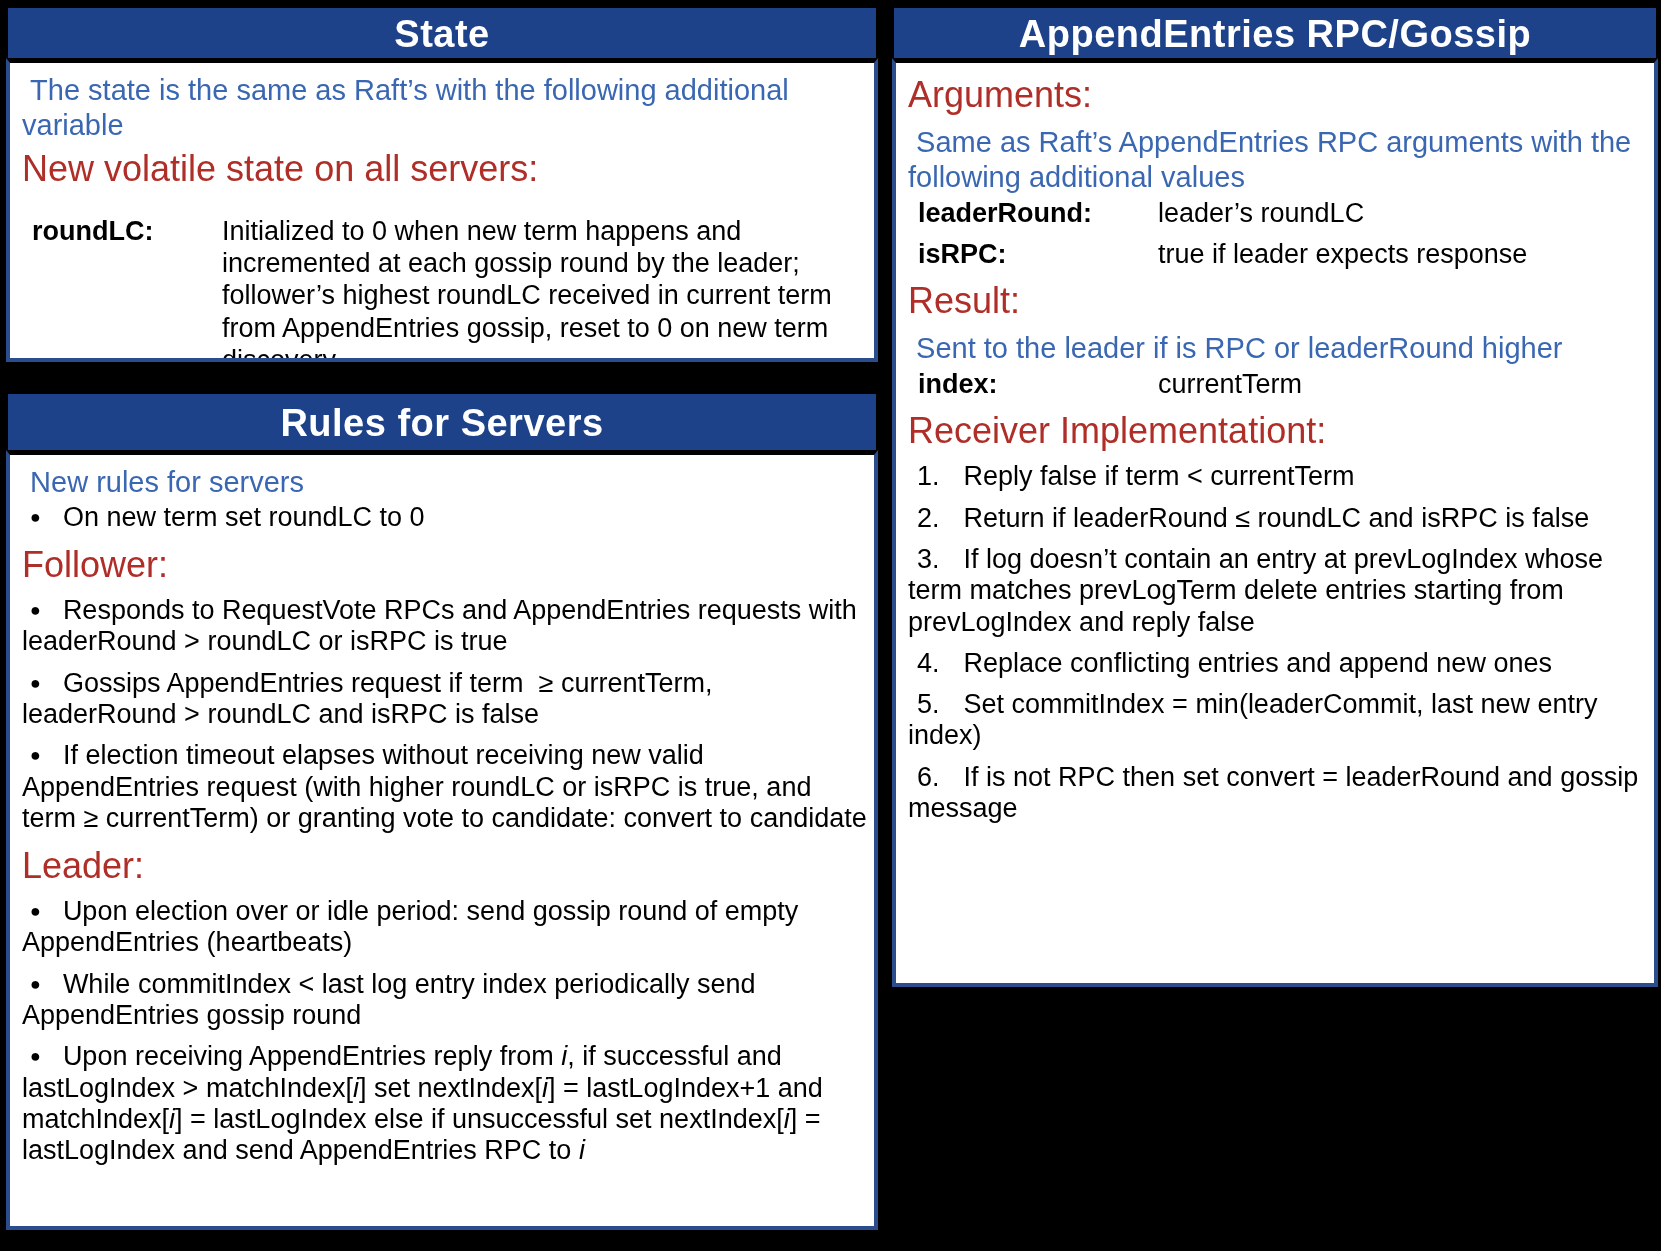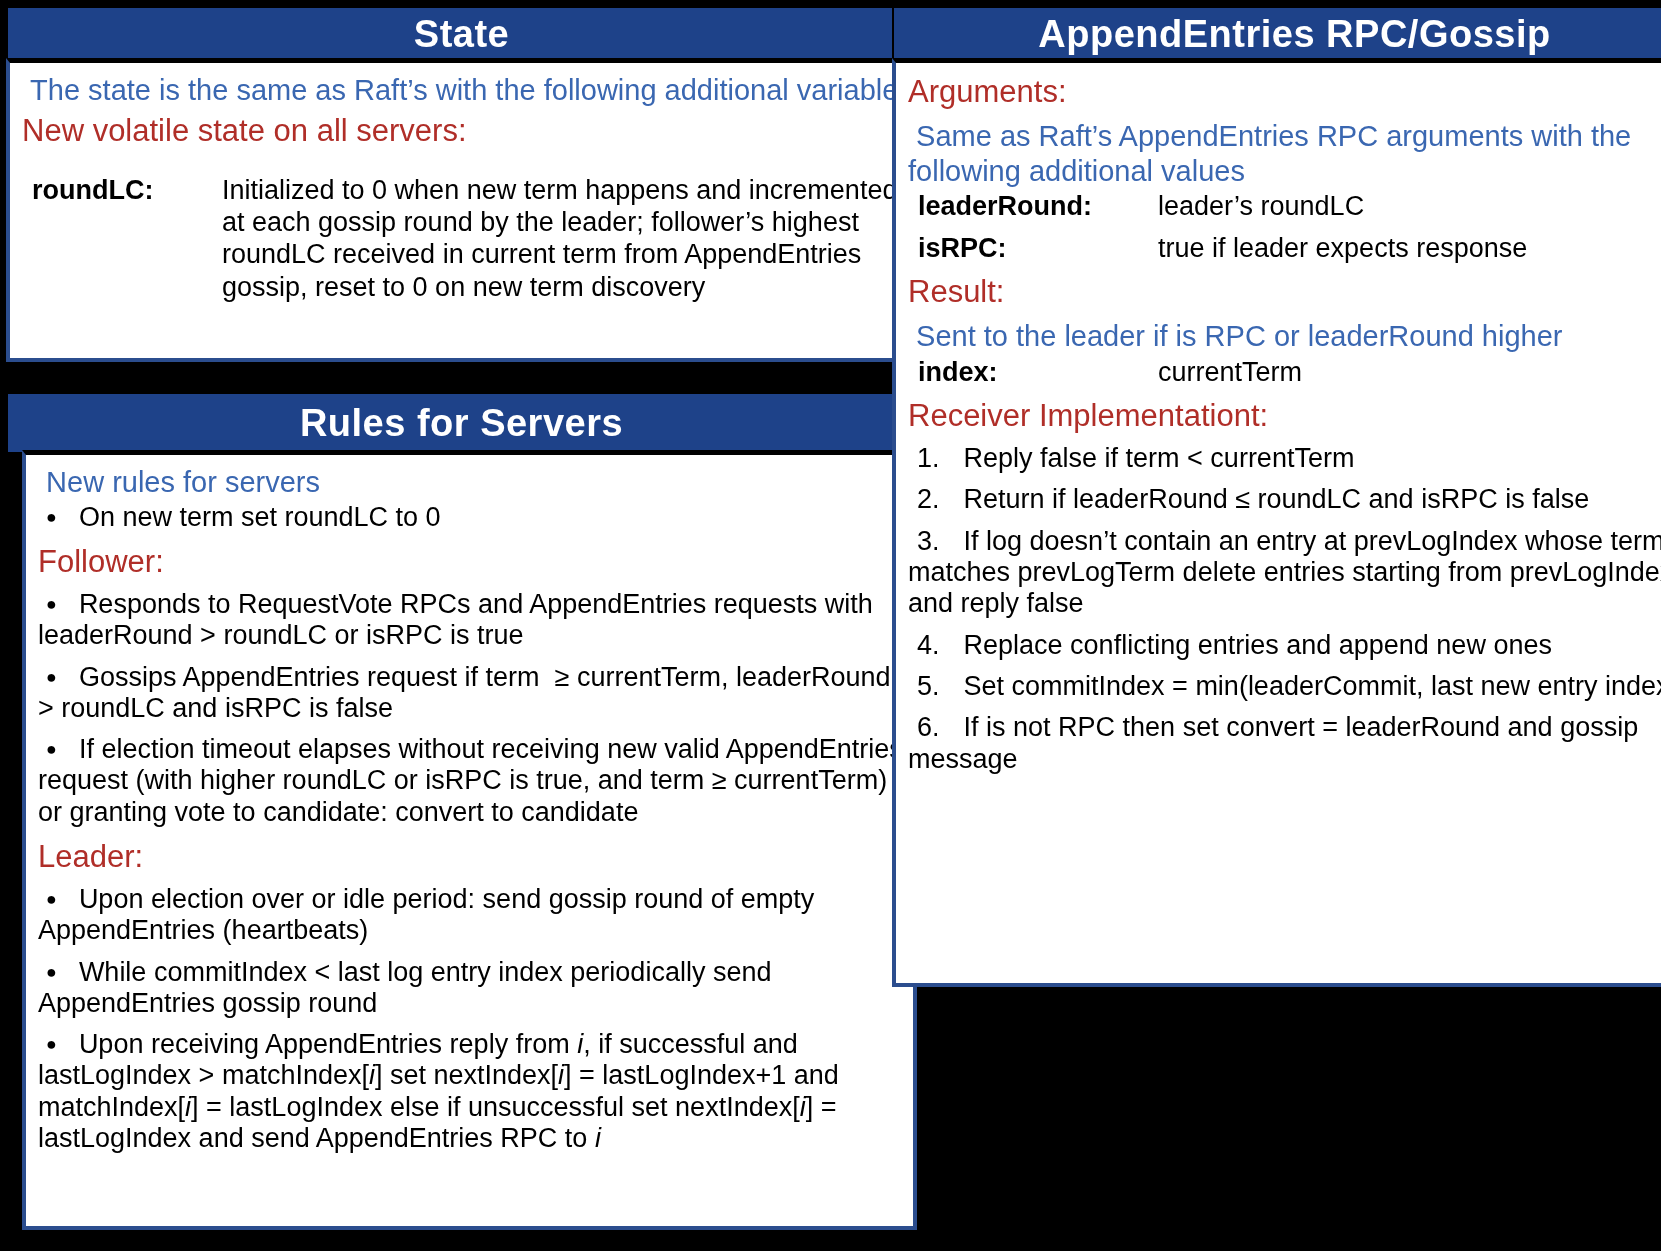--- a/index.html
+++ b/index.html
@@ -1,45 +1,45 @@
 <!DOCTYPE html>
 <html style="--page_bg: #000000; --body_bg: #ffffff; --header: #1e4289; --border: #2b4d8e; --red: #b02e28; --blue: #3a67b1; --title_text: #ffffff;"><head>
 <meta charset="utf-8">
 <style>
   html,body{margin:0;padding:0;background:#000;}
   #stage{position:relative;width:1661px;height:1251px;background:var(--page_bg,#000);
          font-family:"Liberation Sans","DejaVu Sans",sans-serif;color:#000;overflow:hidden;}
-  .panel{position:absolute;padding-left:39px;}
+  .panel{position:absolute;}
   .hdr{position:absolute;left:0;right:0;top:0;background:var(--header,#1e4289);
        border:2px solid #000;display:flex;align-items:center;justify-content:center;}
   .hdr .ttl{color:#fff;font-weight:bold;font-size:38px;letter-spacing:0.5px;}
   .bd{position:absolute;left:0;right:0;bottom:16px;background:var(--body_bg,#fff);
       border:4px solid var(--border,#2b4d8e);border-top:5px solid #000;
       padding:8px 8px 0 12px;font-size:27px;line-height:1.16;overflow:hidden;}
   .bd > :first-child{margin-top:2px;}
   p{margin:0;}
   .note{color:var(--blue,#3a67b1);font-size:29px;line-height:1.2;white-space:pre-wrap;margin:0 0 2px;}
-  .rhead{color:var(--red,#b02e28);font-size:31px;line-height:1.22;margin:4px 0 8px;}
+  .rhead{color:var(--red,#b02e28);font-size:36px;line-height:1.22;margin:4px 0 8px;}
   .bullet{margin:0 0 10px;white-space:pre-wrap;}
   .dot{font-size:18px;margin:0 22px 0 8px;vertical-align:3px;}
   .defs{padding-left:10px;}
   .defrow{display:flex;margin:0 0 9px;line-height:1.2;}
   .term{font-weight:bold;}
   #panel-state .term{flex:0 0 190px;}
   #panel-gossip .term{flex:0 0 240px;}
   .desc{flex:1;}
   .state-defs{margin-top:24px;}
   .numitem{margin:0 0 10px;white-space:pre-wrap;}
   .num{padding-left:9px;margin-right:24px;}
   #panel-state{left:6px;top:6px;width:872px;height:372px;}
   #panel-state .hdr{height:52px;}
   #panel-state .bd{top:52px;}
   #panel-rules{left:6px;top:392px;width:872px;height:854px;}
   #panel-rules .hdr{height:58px;}
-  #panel-rules .bd{top:58px;margin-left:16px;}
+  #panel-rules .bd{top:58px;}
   #panel-gossip{left:892px;top:6px;width:766px;height:997px;}
   #panel-gossip .hdr{height:52px;}
   #panel-gossip .bd{top:52px;}
   #panel-rules .bd{padding-right:6px;}
 </style>
 </head>
 <body>
 
 <div id="stage">
 

